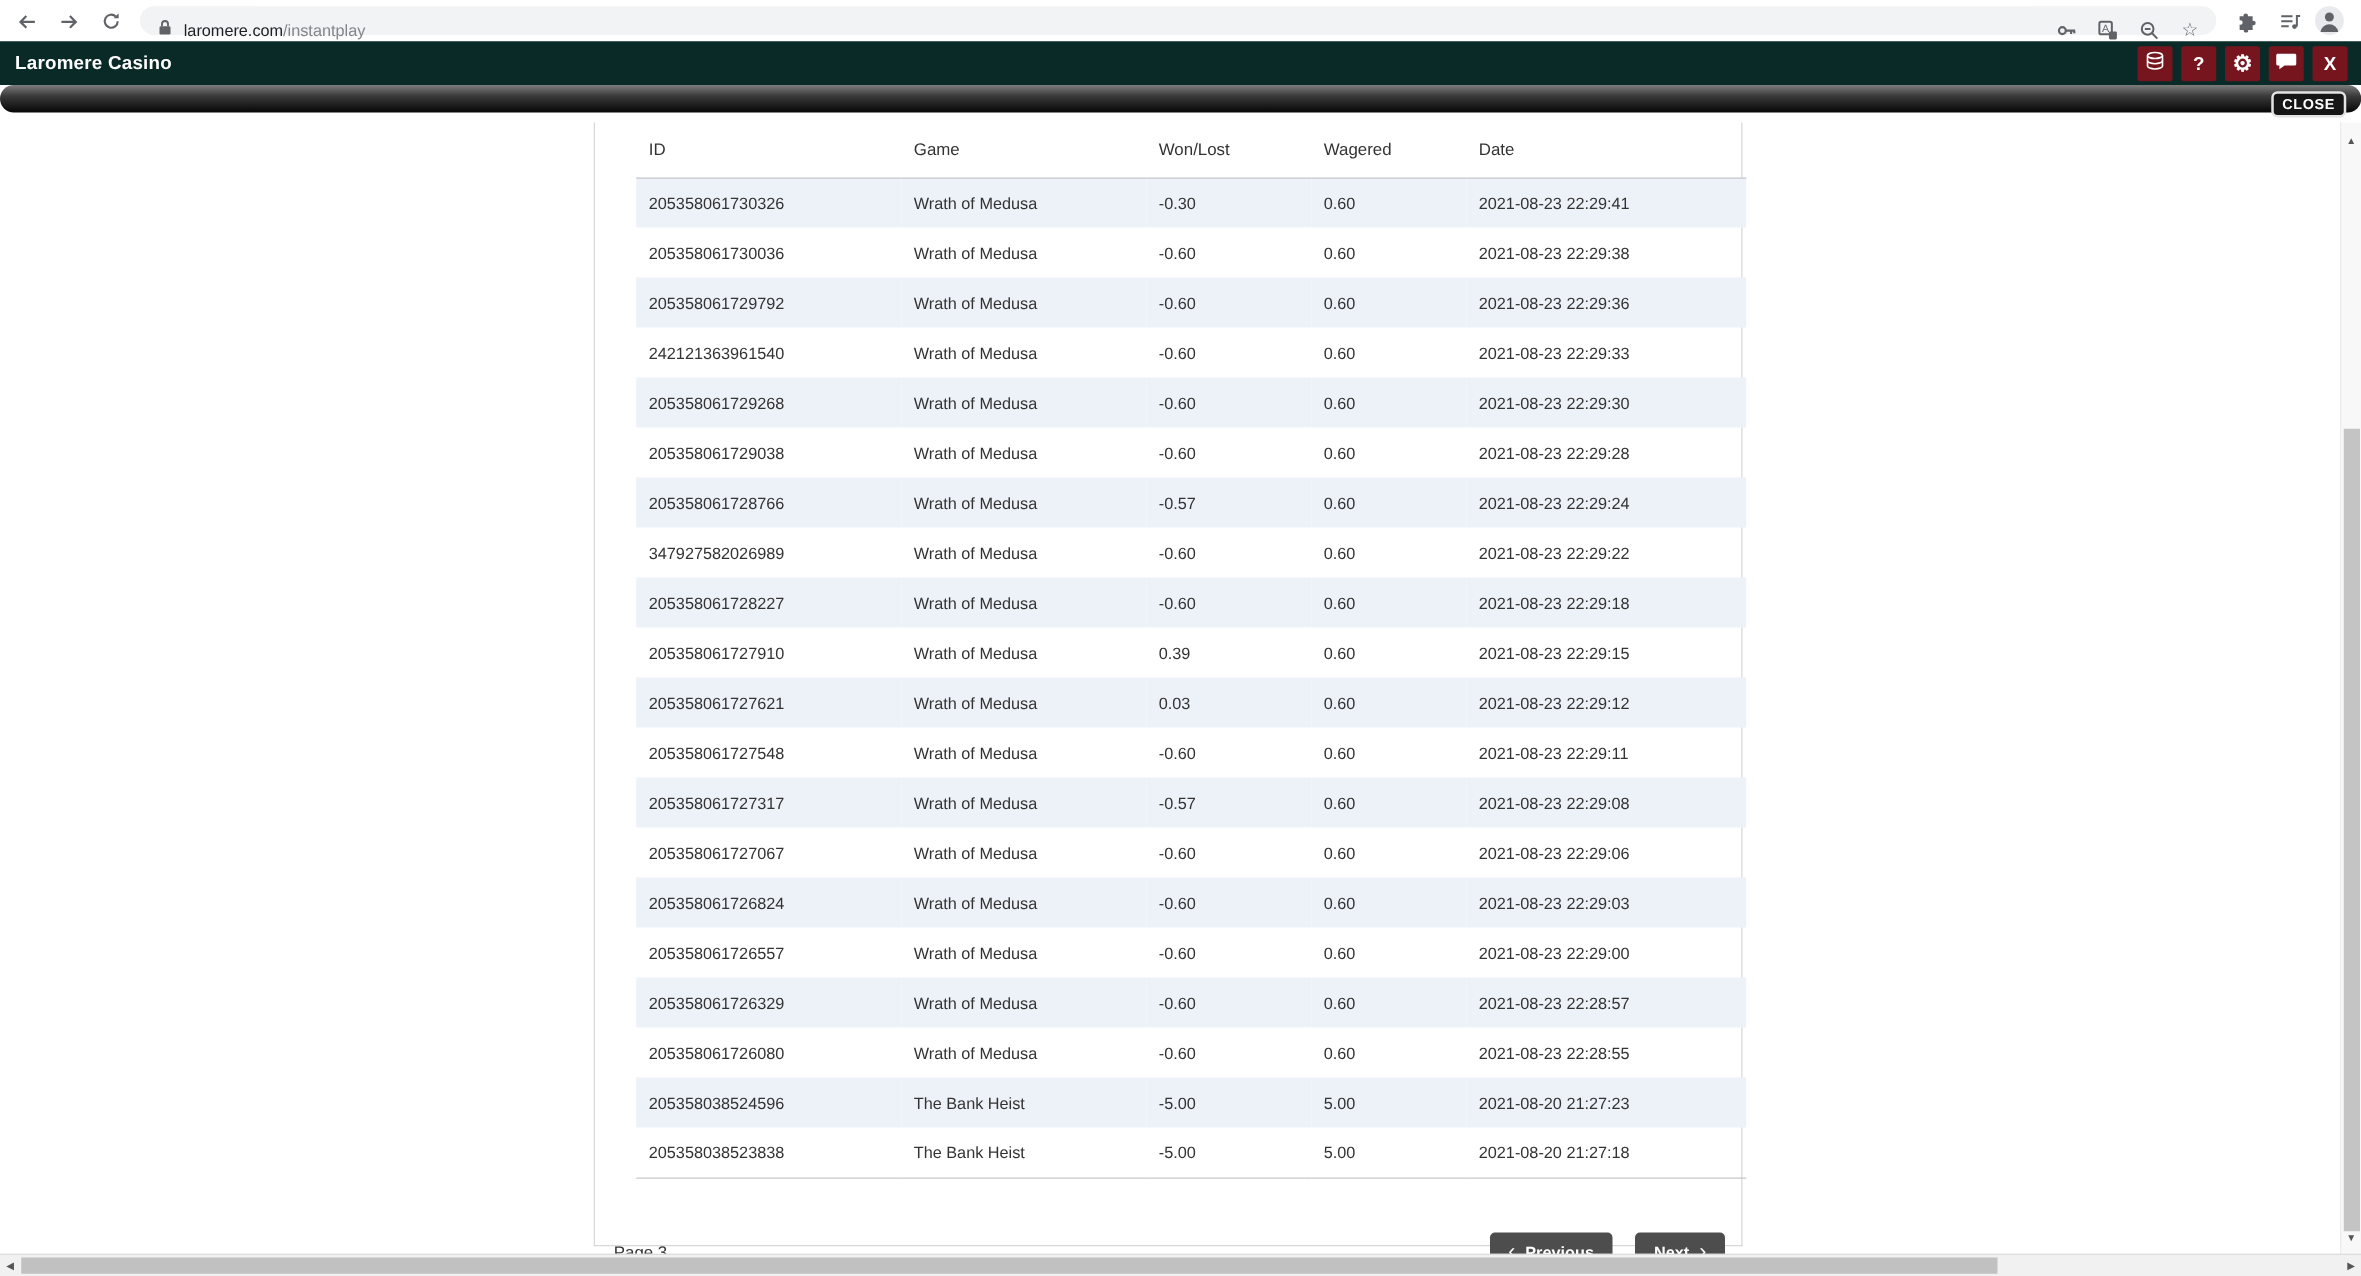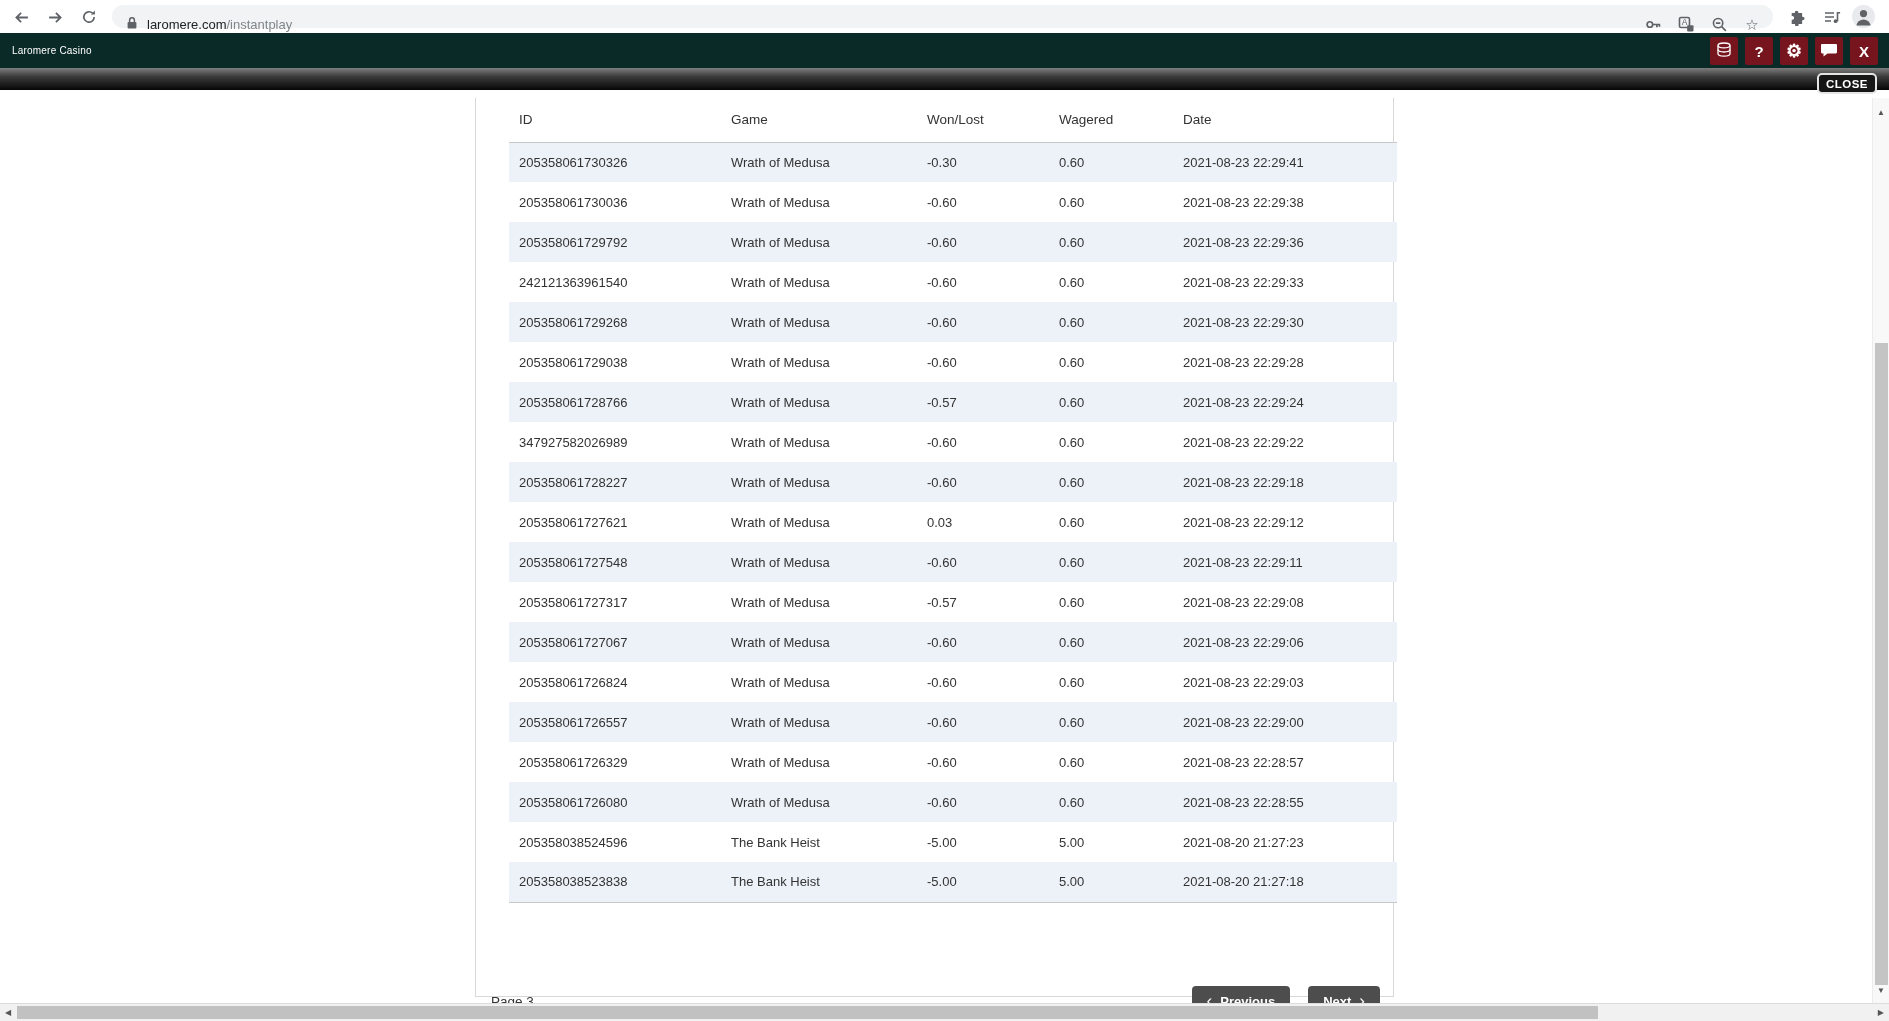--- a/index.html
+++ b/index.html
@@ -23,30 +23,30 @@
                       display:flex; align-items:center; justify-content:center; }
   .star-glyph { font-size:15px; color:#5f6368; line-height:1; }
   .avatar { position:absolute; left:1852px; top:5px; width:23px; height:23px;
             border-radius:50%; background:#e8eaed; display:flex; align-items:center;
             justify-content:center; overflow:hidden; }
 
   
   .site-header { position:absolute; left:0; top:33px; width:1889px; height:35px;
                  background:#0a2a27; }
   .site-title { position:absolute; left:12px; top:0; height:35px; line-height:35px;
-                color:#fff; font-size:10px; font-weight:normal; letter-spacing:.2px; }
+                color:#fff; font-size:15px; font-weight:bold; letter-spacing:.2px; }
   .hdr-icons { position:absolute; right:11px; top:4px; display:flex; gap:7px; }
   .hdr-btn { width:28px; height:28px; background:#77151f; border-radius:2px;
              display:flex; align-items:center; justify-content:center; cursor:pointer;
              color:#fff; font-weight:bold; font-size:15px; }
   .hdr-btn .glyph { line-height:1; }
 
   
   .close-bar { position:absolute; left:0; top:68px; width:1889px; height:22px;
-               background:linear-gradient(180deg,#7d7d7d 0%,#3a3a3a 40%,#060606 100%); }
+               background:linear-gradient(180deg,#7d7d7d 0%,#3a3a3a 40%,#060606 100%);border-radius:12px; }
   .close-btn { position:absolute; right:12px; top:5px; height:21px; padding:0 7px;
                border:2px solid #e4e4e4; border-radius:5px; background:#161616;
                color:#fff; font-size:11.5px; font-weight:bold; letter-spacing:.5px;
                display:flex; align-items:center; cursor:pointer; }
 
   
   .content { position:absolute; left:0; top:98px; width:1889px; height:905px; background:#fff; }
   .panel { position:absolute; left:475px; top:0; width:919px; height:899px;
            background:#fff; border-left:1px solid #d8d8d8; border-right:1px solid #d8d8d8;
            border-bottom:1px solid #d8d8d8;padding-left:18px; }
@@ -265,20 +265,27 @@
               <td>2021-08-23 22:29:22</td>
             </tr>
             <tr>
               <td>205358061728227</td>
               <td>Wrath of Medusa</td>
               <td>-0.60</td>
               <td>0.60</td>
               <td>2021-08-23 22:29:18</td>
             </tr>
             <tr>
+              <td>205358061727910</td>
+              <td>Wrath of Medusa</td>
+              <td>0.39</td>
+              <td>0.60</td>
+              <td>2021-08-23 22:29:15</td>
+            </tr>
+            <tr>
               <td>205358061727621</td>
               <td>Wrath of Medusa</td>
               <td>0.03</td>
               <td>0.60</td>
               <td>2021-08-23 22:29:12</td>
             </tr>
             <tr>
               <td>205358061727548</td>
               <td>Wrath of Medusa</td>
               <td>-0.60</td>

